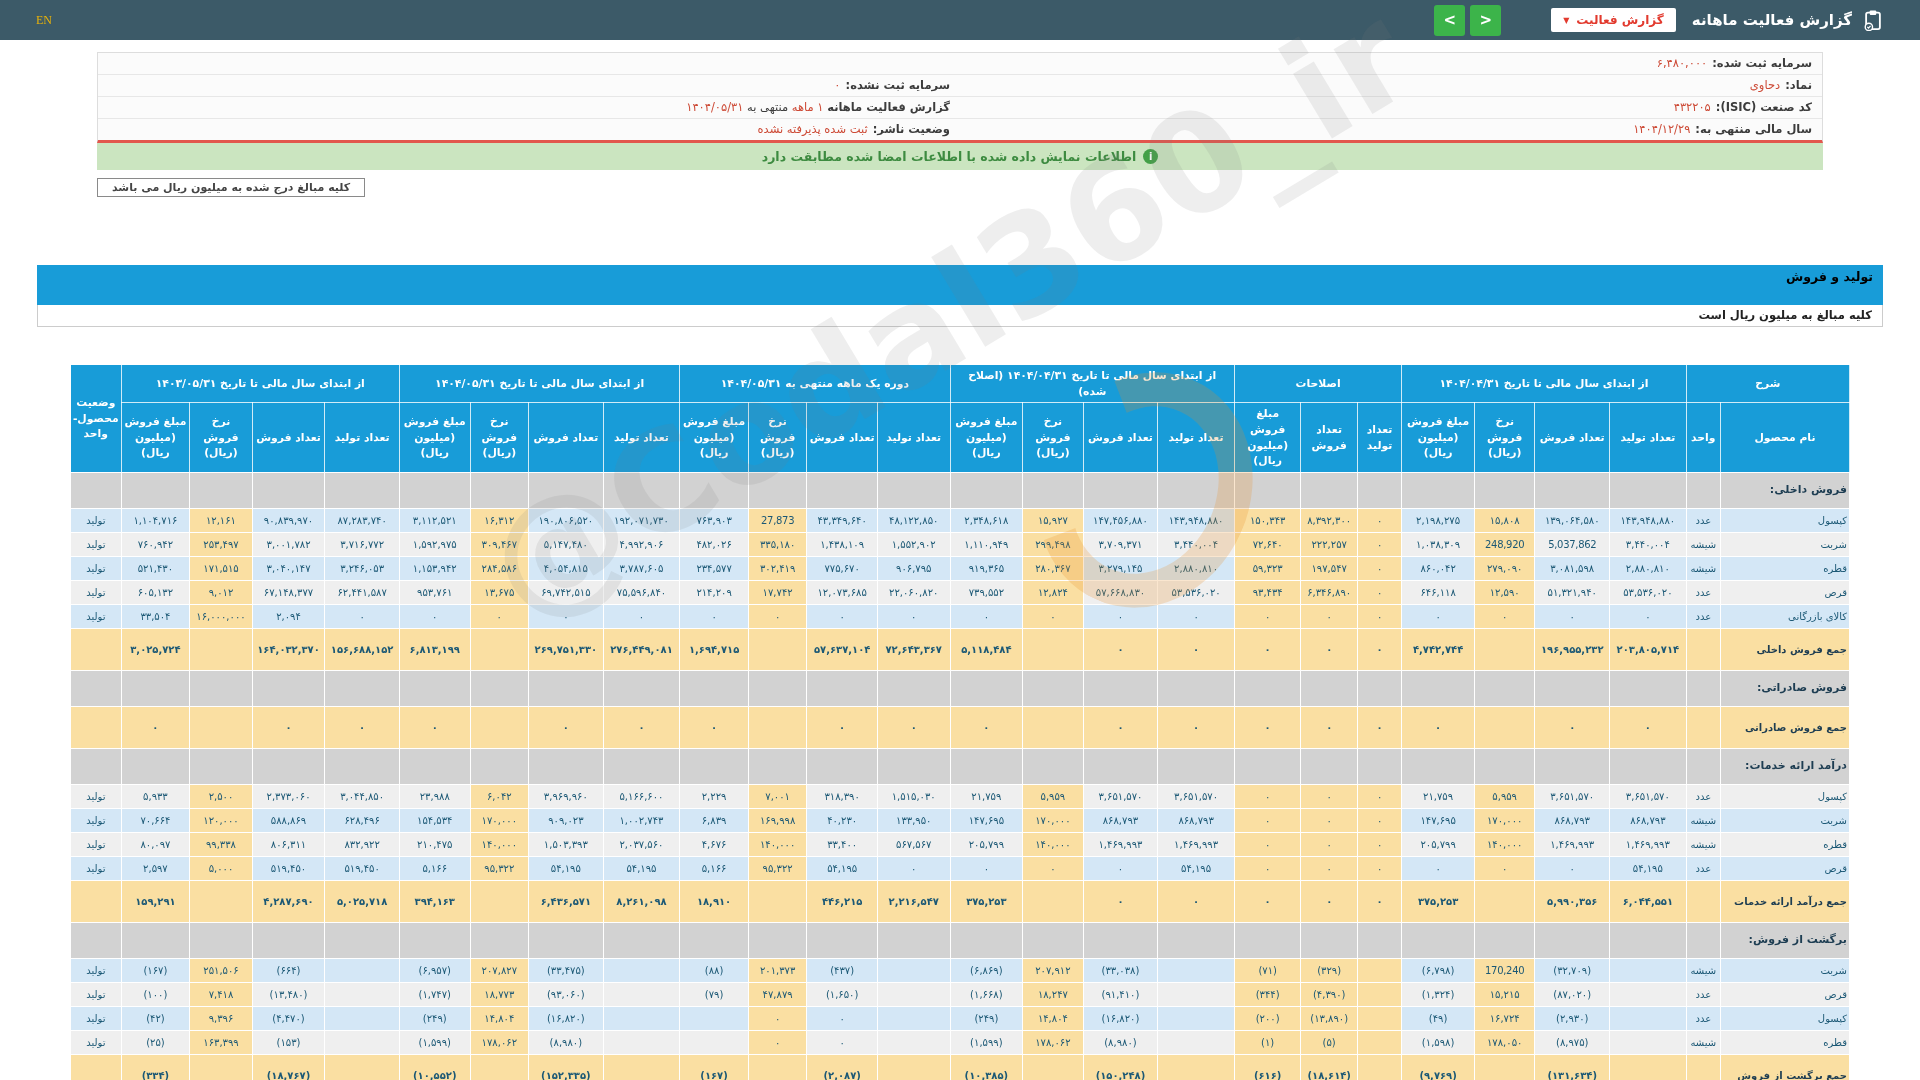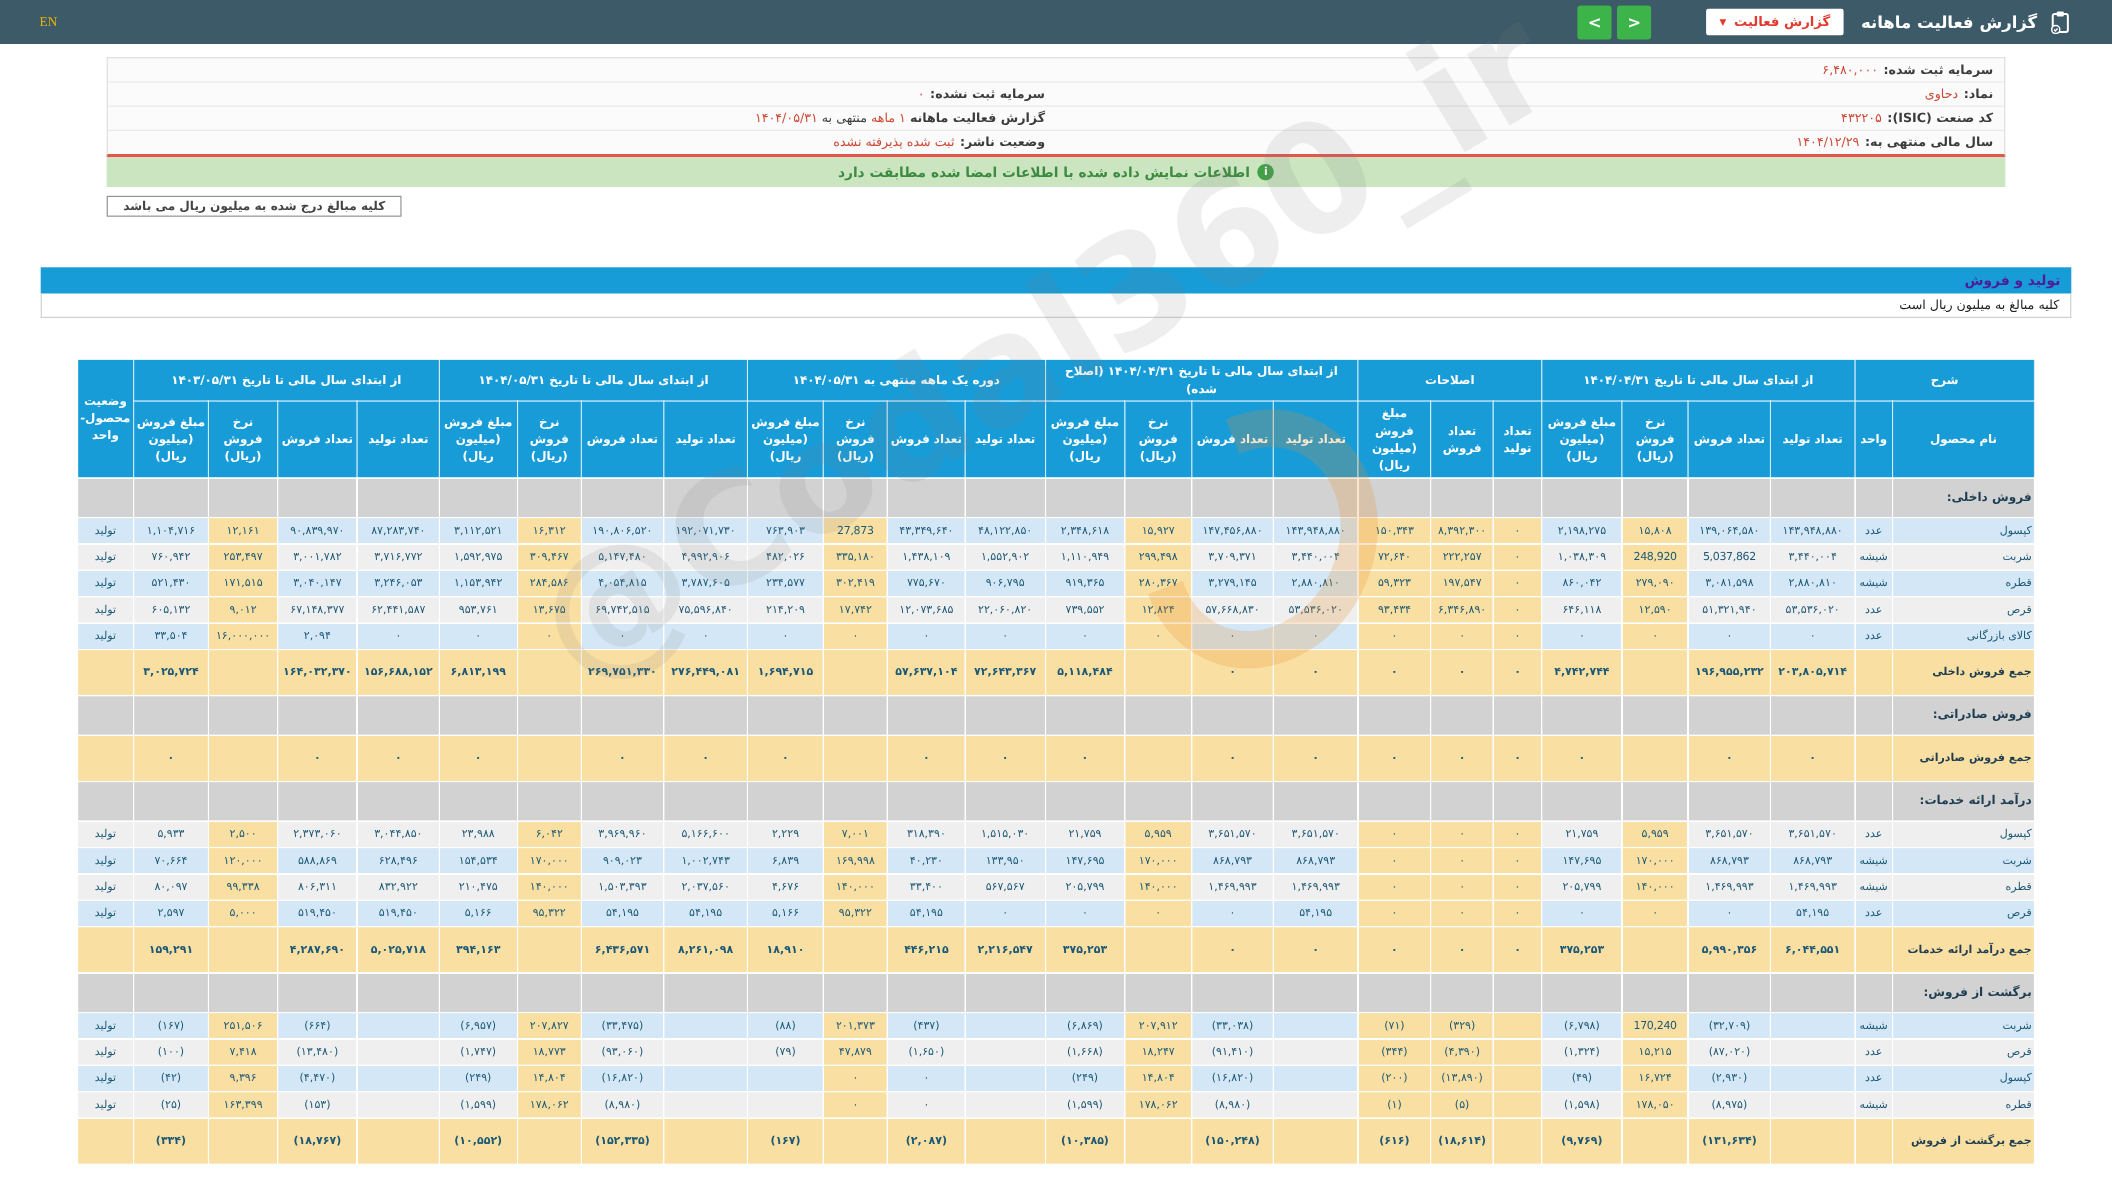--- a/index.html
+++ b/index.html
@@ -57,26 +57,26 @@
   .amounts-note {
     width:fit-content; margin:8px auto 0 0; margin-right:97px; margin-left:auto;
     border:1px solid #8a8a8a; background:#fff; color:#444;
     font-size:11px; font-weight:bold; padding:2px 14px;
   }
   
   .amounts-note-wrap { direction:ltr; margin:0 97px; }
   .amounts-note-wrap .amounts-note { margin:8px 0 0 -19px; margin-left:0; }
   
   .section-bar {
-    margin:46px 37px 0; height:24px; line-height:24px; background:#189cd8;
-    color:#4c1d95; font-size:12.5px; font-weight:bold; padding:0 10px;
+    margin:68px 37px 0; height:40px; line-height:24px; background:#189cd8;
+    color:#000000; font-size:12.5px; font-weight:bold; padding:0 10px;
   }
   .table-note {
     margin:0 37px; height:22px; line-height:21px; background:#fff; border:1px solid #ccc;
-    border-top:none; color:#222; font-size:11.5px; font-weight:normal; padding:0 10px;
+    border-top:none; color:#222; font-size:11.5px; font-weight:bold; padding:0 10px;
   }
   
   table.main {
     margin:37px 70px 0; border-collapse:collapse; table-layout:fixed; width:1780px;
     border:1px solid #b5b5b5;
   }
   table.main th {
     background:#189cd8; color:#fff; font-size:10.8px; font-weight:bold;
     border:1px solid rgba(255,255,255,.8); padding:3px 2px; line-height:1.45;
   }

